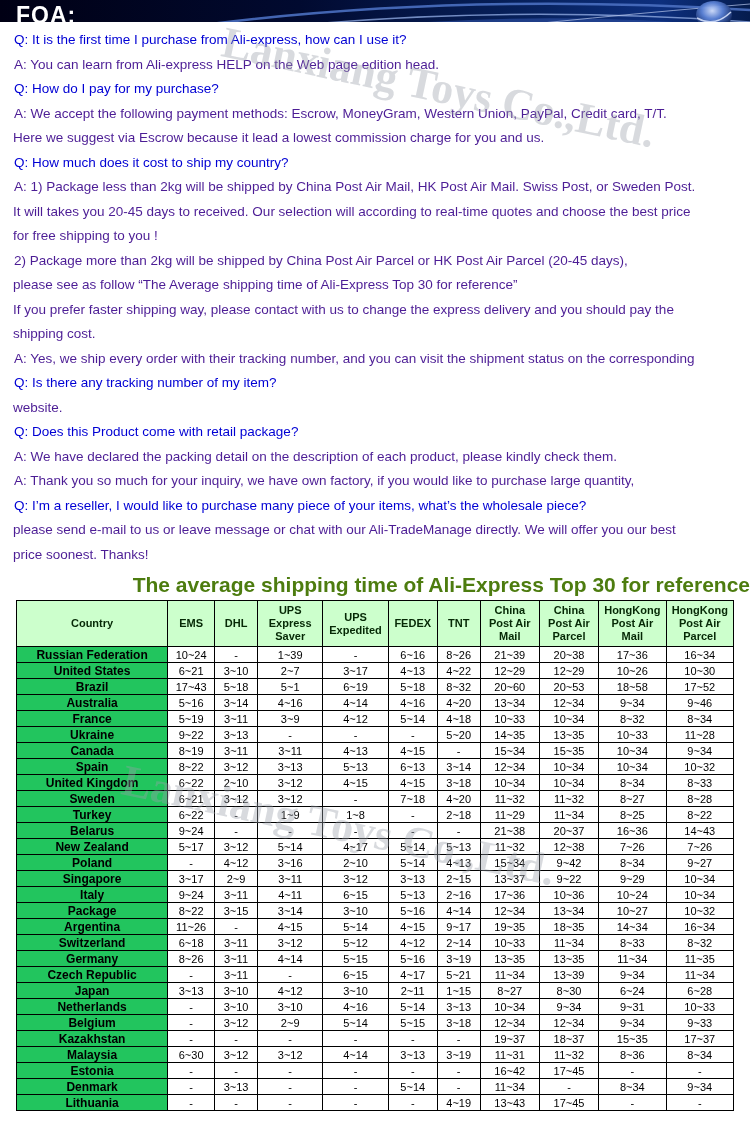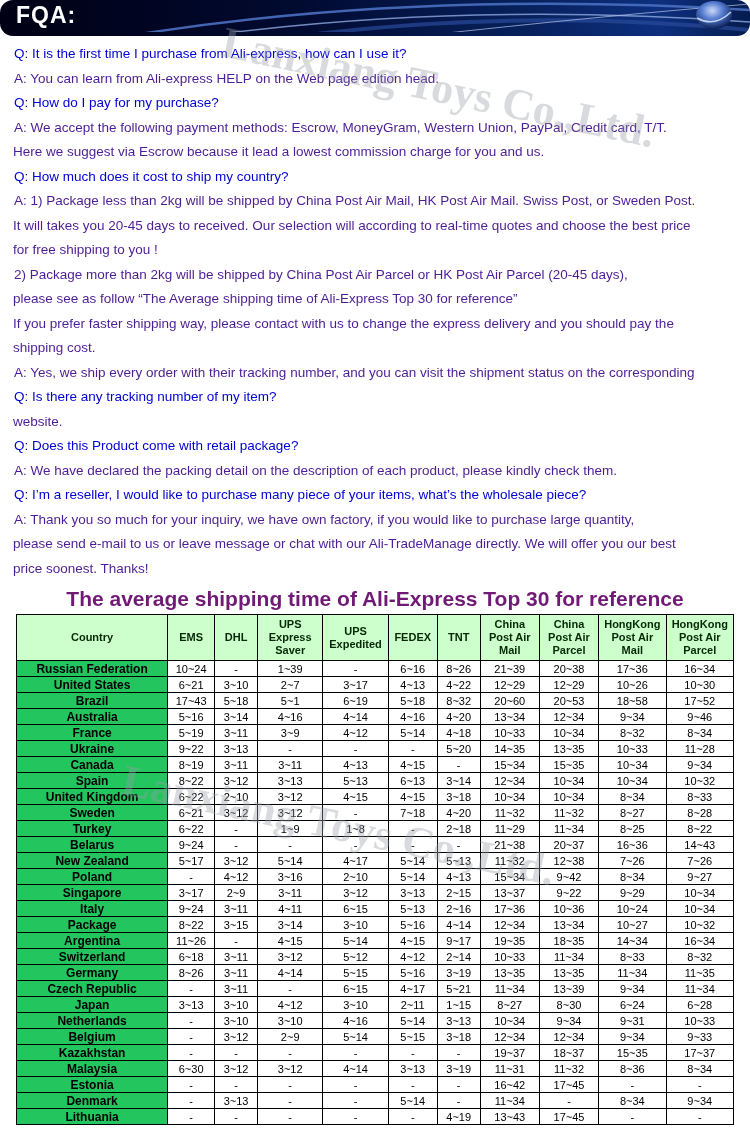--- a/index.html
+++ b/index.html
@@ -9,24 +9,23 @@
     position: relative;
     width: 750px;
     height: 1142px;
     background: #ffffff;
     overflow: hidden;
   }
 
   
   .header-bar {
     position: relative;
-    height: 36px;
+    height: 22px;
     background: linear-gradient(90deg, #000014 0%, #010a30 40%, #07215c 70%, #0d2f7e 88%, #051c4e 100%);
     overflow: hidden;
-    border-radius: 13px;
   }
   .header-title {
     position: absolute;
     left: 16px;
     top: 2px;
     z-index: 2;
     color: #ffffff;
     font-size: 23px;
     font-weight: bold;
     letter-spacing: 1px;
@@ -58,22 +57,22 @@
     padding-left: 14px;
     white-space: nowrap;
     color: #4c1d95;
   }
   .faq-line.q { color: #0000d4; }
   .faq-line.indent { padding-left: 13px; }
 
   
   .table-title {
     margin: 5px 0 2px 0;
-    text-align: center;
-    color: #701a75;
+    text-align: right;
+    color: #4d7c0f;
     font-weight: bold;
     font-size: 21px;
     line-height: 26px;
     position: relative;
     z-index: 1;
   }
 
   
   table.shipping {
     border-collapse: collapse;
@@ -153,22 +152,22 @@
       <div class="faq-line a indent">for free shipping to you !</div>
       <div class="faq-line a">2) Package more than 2kg will be shipped by China Post Air Parcel or HK Post Air Parcel (20-45 days),</div>
       <div class="faq-line a indent">please see as follow “The Average shipping time of Ali-Express Top 30 for reference”</div>
       <div class="faq-line a indent">If you prefer faster shipping way, please contact with us to change the express delivery and you should pay the</div>
       <div class="faq-line a indent">shipping cost.</div>
       <div class="faq-line a">A: Yes, we ship every order with their tracking number, and you can visit the shipment status on the corresponding</div>
       <div class="faq-line q">Q: Is there any tracking number of my item?</div>
       <div class="faq-line a indent">website.</div>
       <div class="faq-line q">Q: Does this Product come with retail package?</div>
       <div class="faq-line a">A: We have declared the packing detail on the description of each product, please kindly check them.</div>
+      <div class="faq-line a">A: Thank you so much for your inquiry, we have own factory, if you would like to purchase large quantity,</div>
       <div class="faq-line q">Q: I’m a reseller, I would like to purchase many piece of your items, what’s the wholesale piece?</div>
-      <div class="faq-line a">A: Thank you so much for your inquiry, we have own factory, if you would like to purchase large quantity,</div>
       <div class="faq-line a indent">please send e-mail to us or leave message or chat with our Ali-TradeManage directly. We will offer you our best</div>
       <div class="faq-line a indent">price soonest. Thanks!</div>
     </div>
 
   <div class="table-title">The average shipping time of Ali-Express Top 30 for reference</div>
 
   <table class="shipping">
     <colgroup>
       <col style="width:148px">
         <col style="width:46px">

